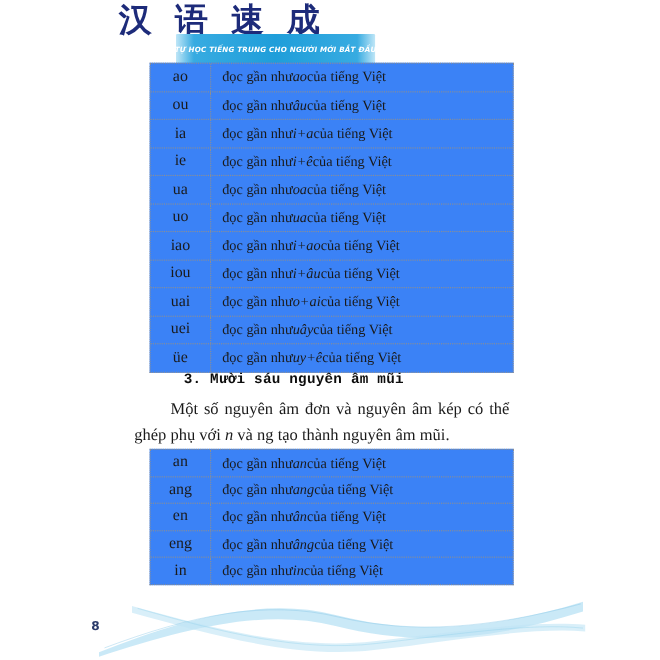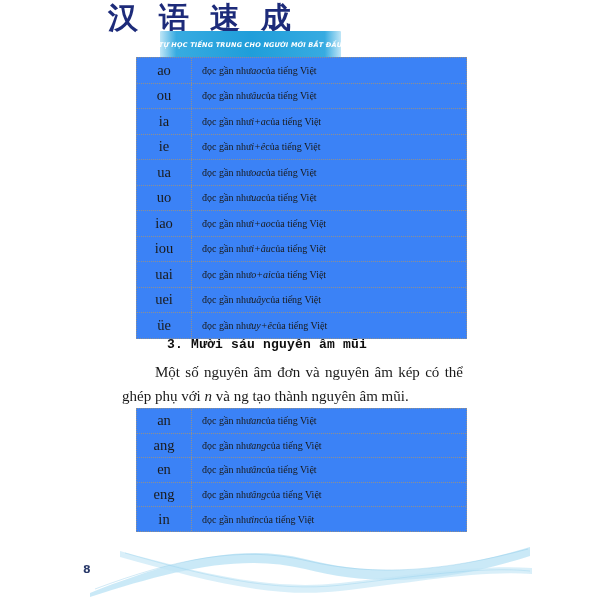--- a/index.html
+++ b/index.html
@@ -37,21 +37,21 @@
   .trow:last-child { border-bottom:none; }
   .vtable-1 .trow { height:24.5px; }
   .vtable-2 .trow { height:23.6px; }
   .cell-syl {
     width:54px; flex:0 0 54px; border-right:1px dotted #8f8f8f;
     display:flex; align-items:center; justify-content:center;
     font-size:14.5px;
   }
   .cell-desc {
     flex:1; display:flex; align-items:center; padding-left:10px;
-    font-size:10px; white-space:nowrap;
+    font-size:13px; white-space:nowrap;
   }
   .cell-desc i { font-style:italic; }
   
   .section-heading {
     position:absolute; left:167px; top:337px;
     font-family:Liberation Mono, monospace; font-weight:bold;
     font-size:13px; color:#0d0d0d; letter-spacing:0.2px;
   }
   .paragraph {
     position:absolute; left:122px; top:360px; width:341px;

